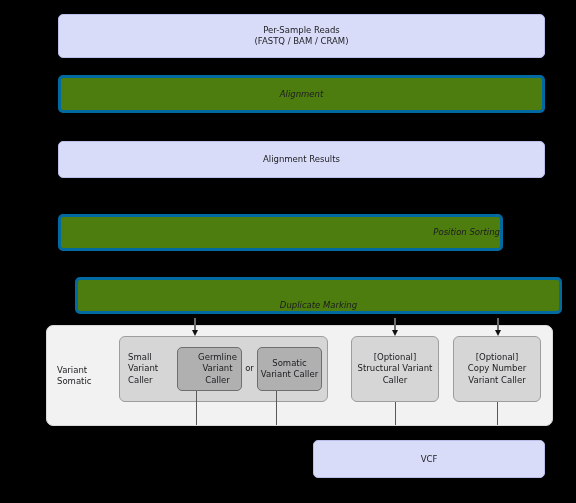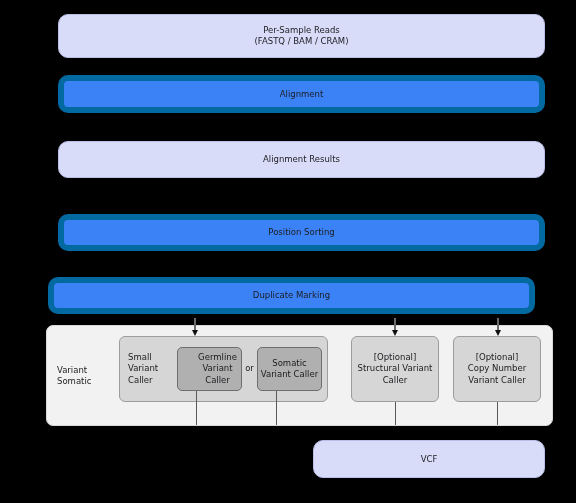--- a/index.html
+++ b/index.html
@@ -24,43 +24,44 @@
   }
 
   
   .node {
     position: absolute;
     box-sizing: border-box;
     display: flex;
     align-items: center;
     justify-content: center;
     text-align: center;
-    border-radius: 10px;
+    border-radius: 5px;
     line-height: 1.25;
     color: #1c1c20;
   }
 
   .node-blue {
     background: #d8dcf8;
     border: 1px solid #b9bfe8;
     font-size: 8.5px;
   }
 
   .node-gray {
-    background: #3b82f6;
-    border: 6px solid #0369a1;
-    font-size: 8.5px;
+    background: #4d7c0f;
+    border: 3px solid #0369a1;
+    font-size: 8.5px;
+    font-style: italic;
   }
 
   
   #node-reads      { left: 58px;  top: 14px;  width: 487px; height: 44px; }
   #node-alignment  { left: 58px;  top: 75px;  width: 487px; height: 38px; }
   #node-align-res  { left: 58px;  top: 141px; width: 487px; height: 37px; }
-  #node-possort    { left: 58px;  top: 214px; width: 487px; height: 37px; }
-  #node-dupmark    { left: 48px;  top: 277px; width: 487px; height: 37px; }
+  #node-possort    { left: 58px;  top: 214px; width: 445px; height: 37px; justify-content: flex-end; }
+  #node-dupmark    { left: 75px;  top: 277px; width: 487px; height: 37px; align-items: flex-end; }
 
   
   #variant-calling-group {
     position: absolute;
     left: 46px;
     top: 325px;
     width: 507px;
     height: 101px;
     box-sizing: border-box;
     background: #f2f2f2;

